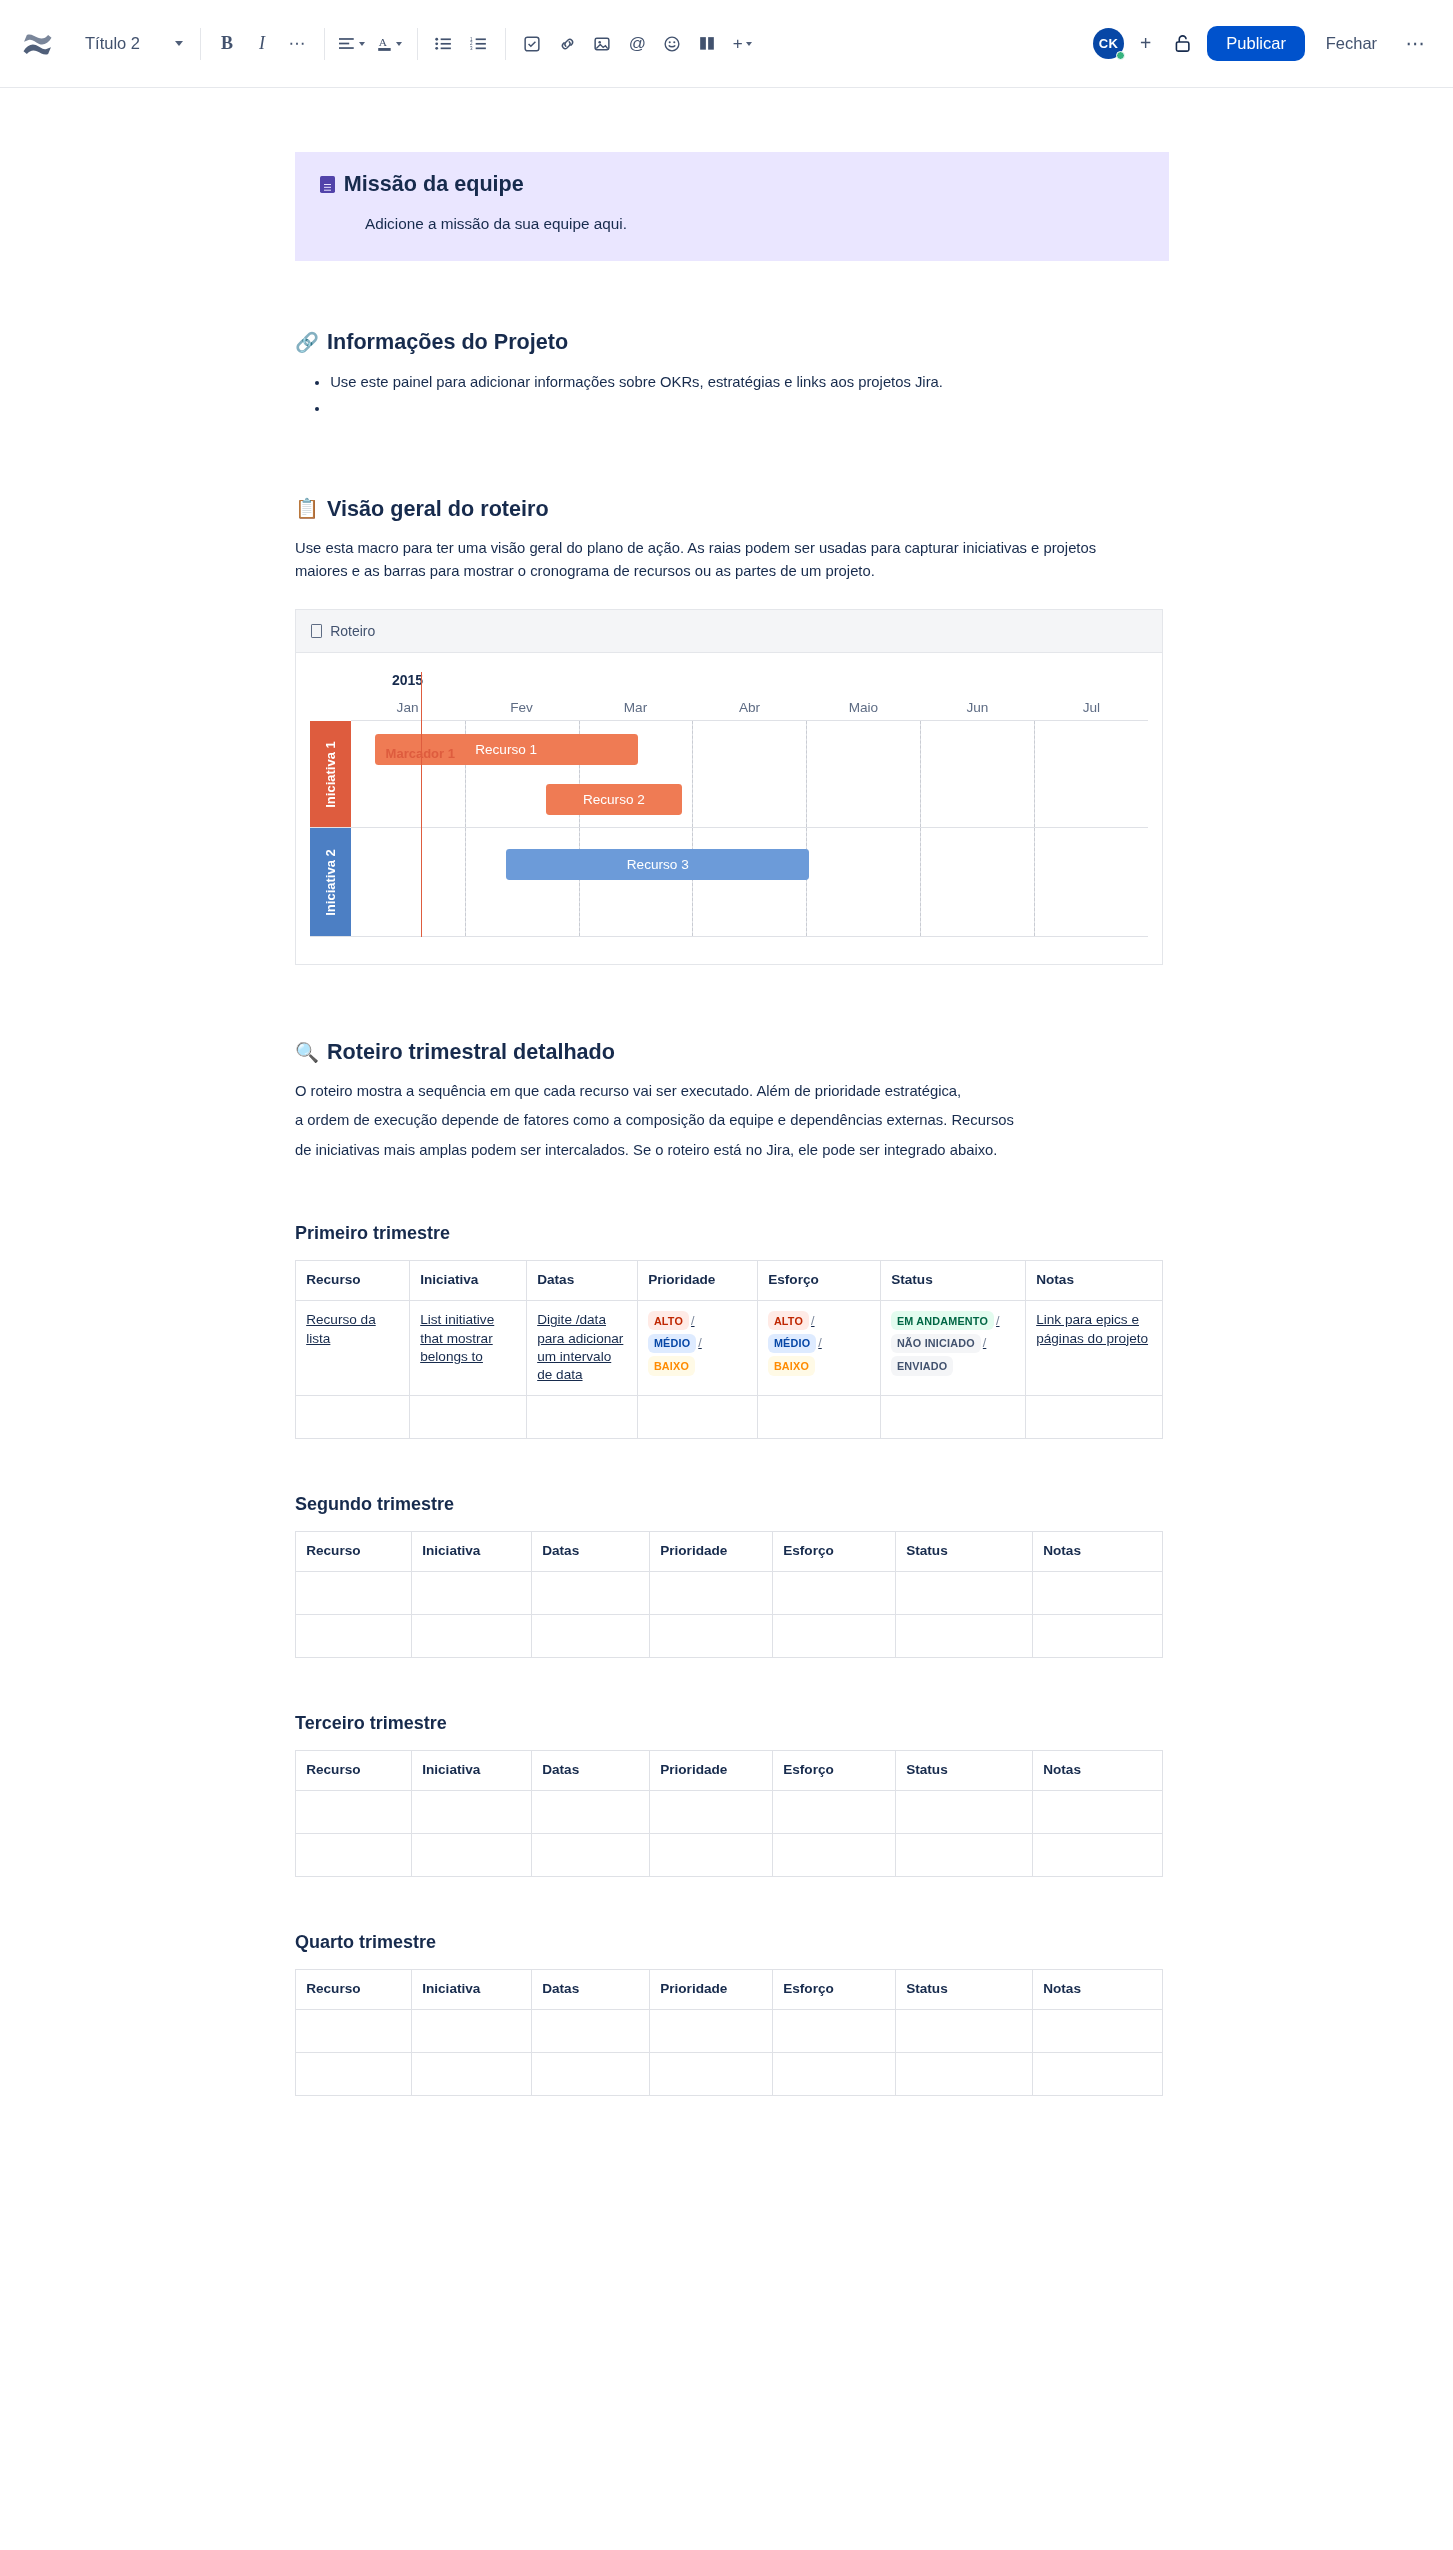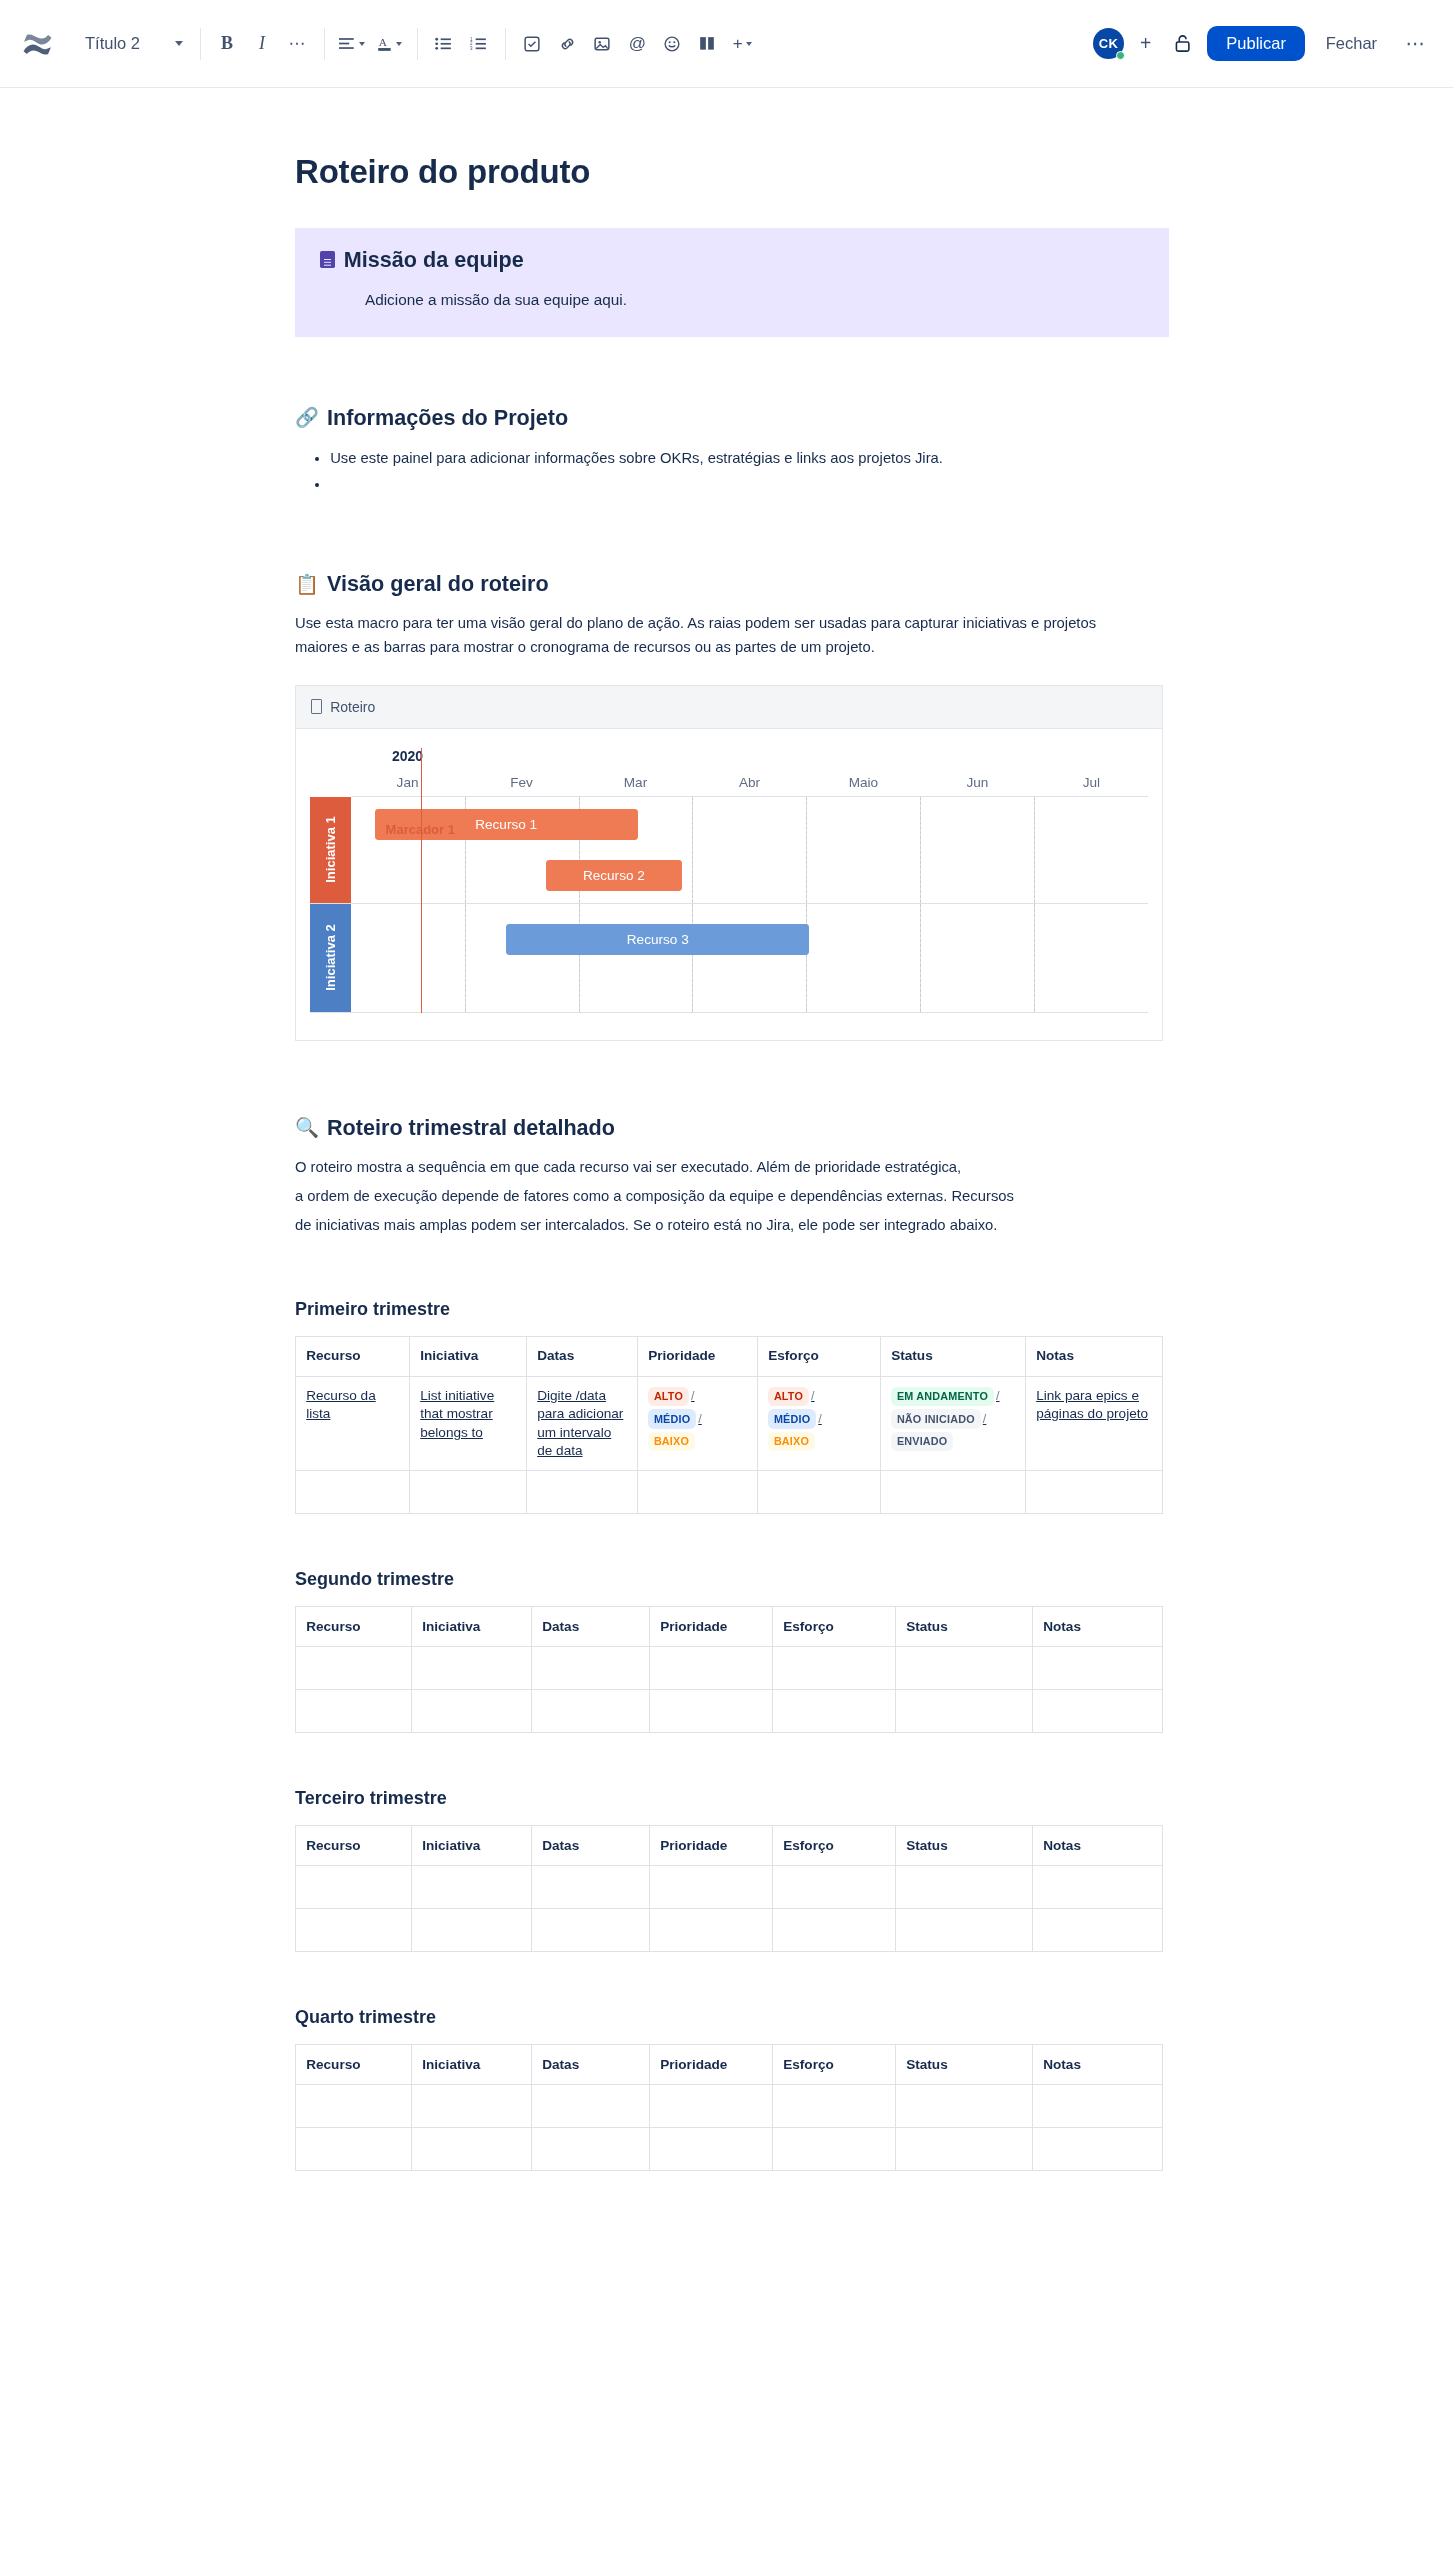--- a/index.html
+++ b/index.html
@@ -381,21 +381,20 @@
         </svg>
     </div>
     <button class="publish-btn">Publicar</button>
     <div class="close-btn">Fechar</div>
     <div class="more-btn">⋯</div>
   </div>
 </div>
 
 <div class="page">
 
-  <h1 class="doc-title">Roteiro do produto</h1>
 
   <div class="panel-mission">
     <div class="panel-head">
       <span class="panel-icon">
           <i></i>
         </span>
       <span class="panel-title">Missão da equipe</span>
     </div>
     <div class="panel-body">Adicione a missão da sua equipe aqui.</div>
   </div>
@@ -419,21 +418,21 @@
 
   <div class="macro">
     <div class="macro-head">
       <span class="doc-ic"></span>
       <span class="t">Roteiro</span>
     </div>
     <div class="macro-body">
 
       <div class="tl-months">
         <div class="tl-m first">
-          <span class="yr">2020</span>
+          <span class="yr">2015</span>
           <span>Jan</span>
         </div>
         <div class="tl-m">
             <span>Fev</span>
           </div>
         <div class="tl-m">
             <span>Mar</span>
           </div>
         <div class="tl-m">
             <span>Abr</span>

